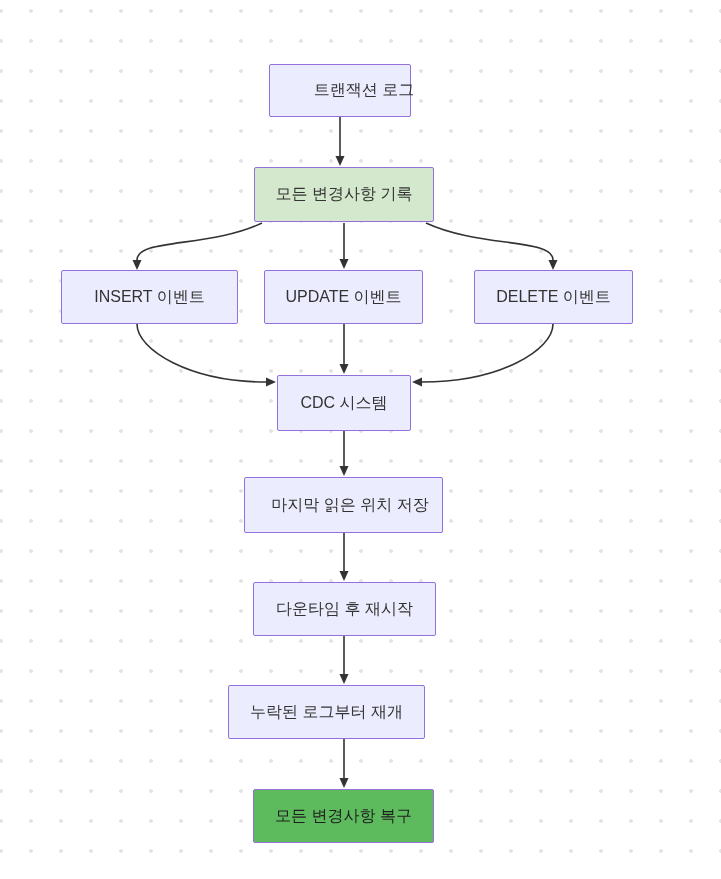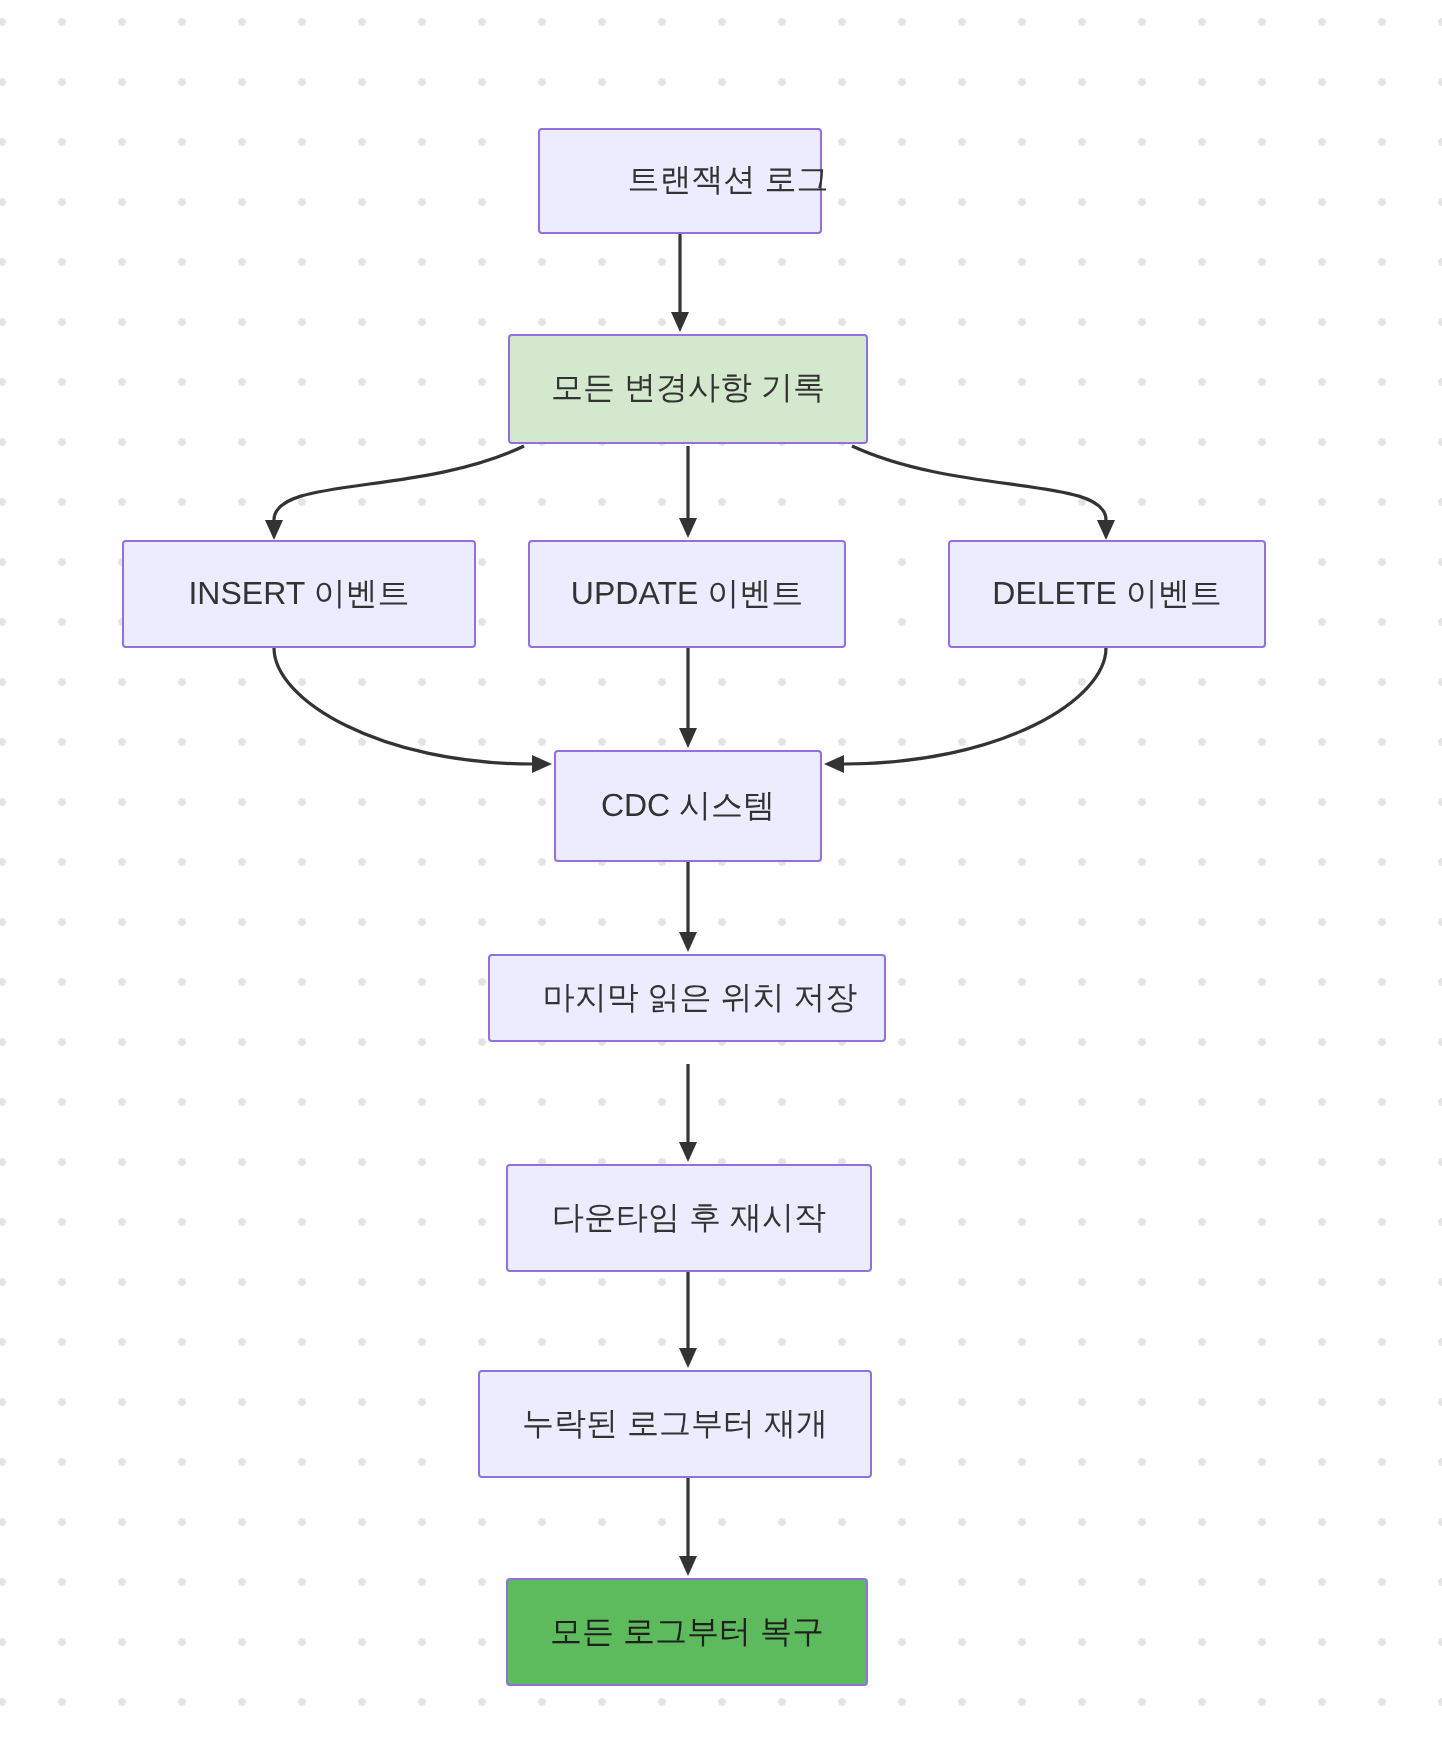--- a/index.html
+++ b/index.html
@@ -90,21 +90,21 @@
   <div class="node highlight-light-green" style="left:254px; top:167px; width:180px; height:55px;">모든 변경사항 기록</div>
 
   <div class="node" style="left:61px; top:270px; width:177px; height:54px;">INSERT 이벤트</div>
 
   <div class="node" style="left:264px; top:270px; width:159px; height:54px;">UPDATE 이벤트</div>
 
   <div class="node" style="left:474px; top:270px; width:159px; height:54px;">DELETE 이벤트</div>
 
   <div class="node" style="left:277px; top:375px; width:134px; height:56px;">CDC 시스템</div>
 
-  <div class="node" style="left:244px; top:477px; width:199px; height:44px;padding-left:13px;">마지막 읽은 위치 저장</div>
+  <div class="node" style="left:244px; top:477px; width:199px; height:56px;padding-left:13px;">마지막 읽은 위치 저장</div>
 
   <div class="node" style="left:253px; top:582px; width:183px; height:54px;">다운타임 후 재시작</div>
 
-  <div class="node" style="left:239px; top:685px; width:197px; height:54px;">누락된 로그부터 재개</div>
+  <div class="node" style="left:228px; top:685px; width:197px; height:54px;">누락된 로그부터 재개</div>
 
-  <div class="node highlight-green" style="left:253px; top:789px; width:181px; height:54px;">모든 로그부터 복구</div>
+  <div class="node highlight-green" style="left:253px; top:789px; width:181px; height:54px;">모든 변경사항 복구</div>
 
 </div>
 
 </body></html>

